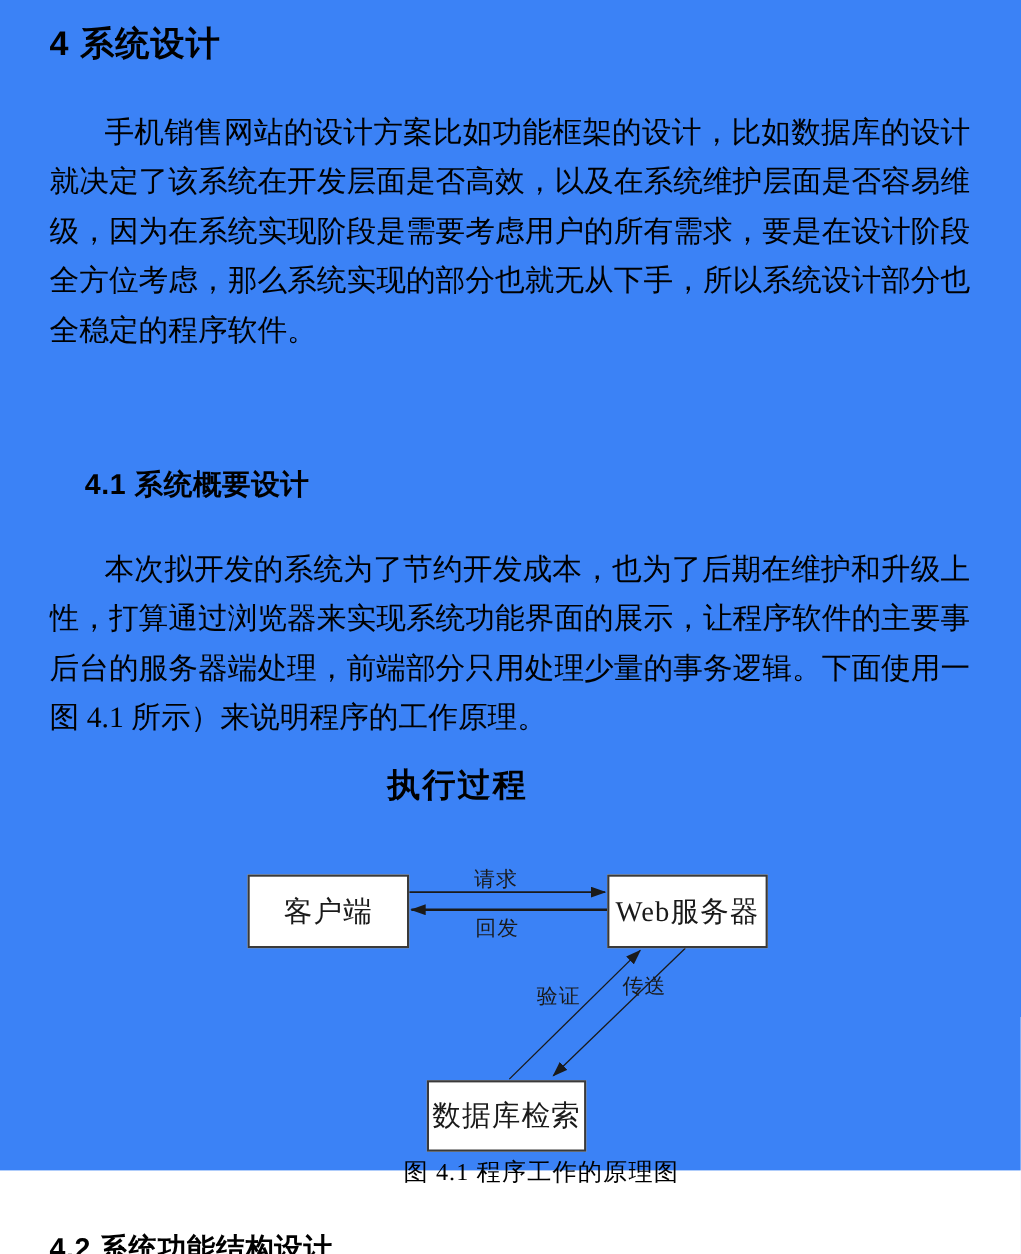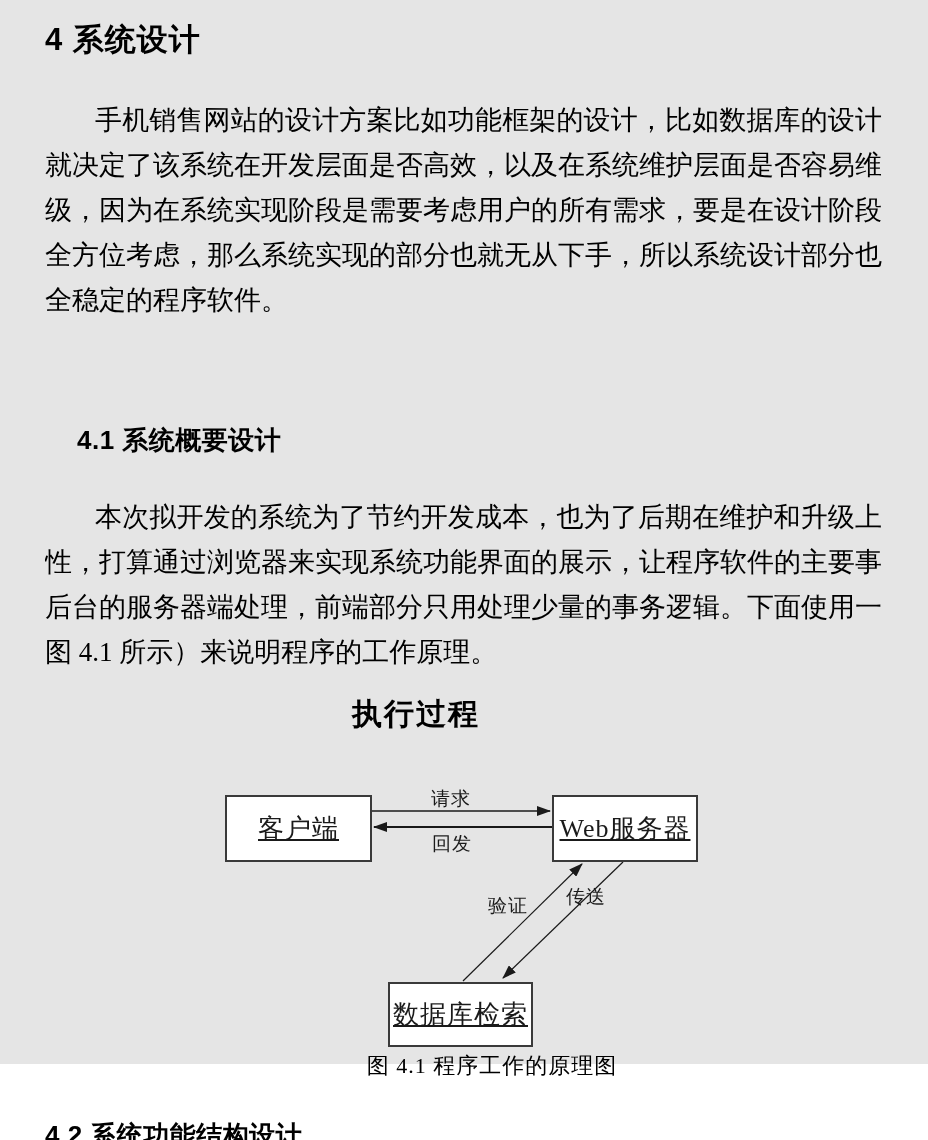--- a/index.html
+++ b/index.html
@@ -1,18 +1,18 @@
 <!DOCTYPE html>
 <html><head>
 <meta charset="utf-8">
 <style>
   * { margin:0; padding:0; box-sizing:border-box; }
   html, body { width:928px; height:1140px; background:#ffffff; overflow:hidden; }
   .page {
-    position:relative; width:928px; height:1064px; background:#e5e5e5; color:#000;
+    position:relative; width:928px; height:1064px; background:#3b82f6; color:#000;
     font-family:"Liberation Serif","DejaVu Serif",serif;
   }
   .h1 {
     position:absolute; left:45px; top:20px;
     font-family:"Liberation Sans","DejaVu Sans",sans-serif;
     font-size:31px; font-weight:bold; letter-spacing:1px; line-height:40px;
   }
   .h2 {
     position:absolute; left:45px;
     font-family:"Liberation Sans","DejaVu Sans",sans-serif;
@@ -30,21 +30,21 @@
   }
   .line.last { text-align:left; text-align-last:left; }
   .line.indent { text-indent:50px; }
   .fig-title {
     position:absolute; top:694px; left:0; width:928px; text-align:center;
     transform:translateX(-48px); font-size:30px; font-weight:bold; letter-spacing:2px;
   }
   .node {
     position:absolute; border:2px solid #3a3a3a; background:#ffffff;
     display:flex; align-items:center; justify-content:center;
-    font-size:26px; letter-spacing:1px; color:#1a1a1a;text-decoration:underline;
+    font-size:26px; letter-spacing:1px; color:#1a1a1a;
   }
   .node-client { left:225px; top:795px; width:147px; height:67px; }
   .node-server { left:552px; top:795px; width:146px; height:67px; }
   .node-db     { left:388px; top:982px; width:145px; height:65px; }
   .edge-label { position:absolute; font-size:19px; color:#1a1a1a; letter-spacing:1px; }
   .lbl-request  { left:431px; top:786px; }
   .lbl-response { left:432px; top:831px; }
   .lbl-verify   { left:488px; top:893px; }
   .lbl-transfer { left:566px; top:884px; }
   .arrows { position:absolute; left:0; top:770px; width:928px; height:290px; pointer-events:none; }

